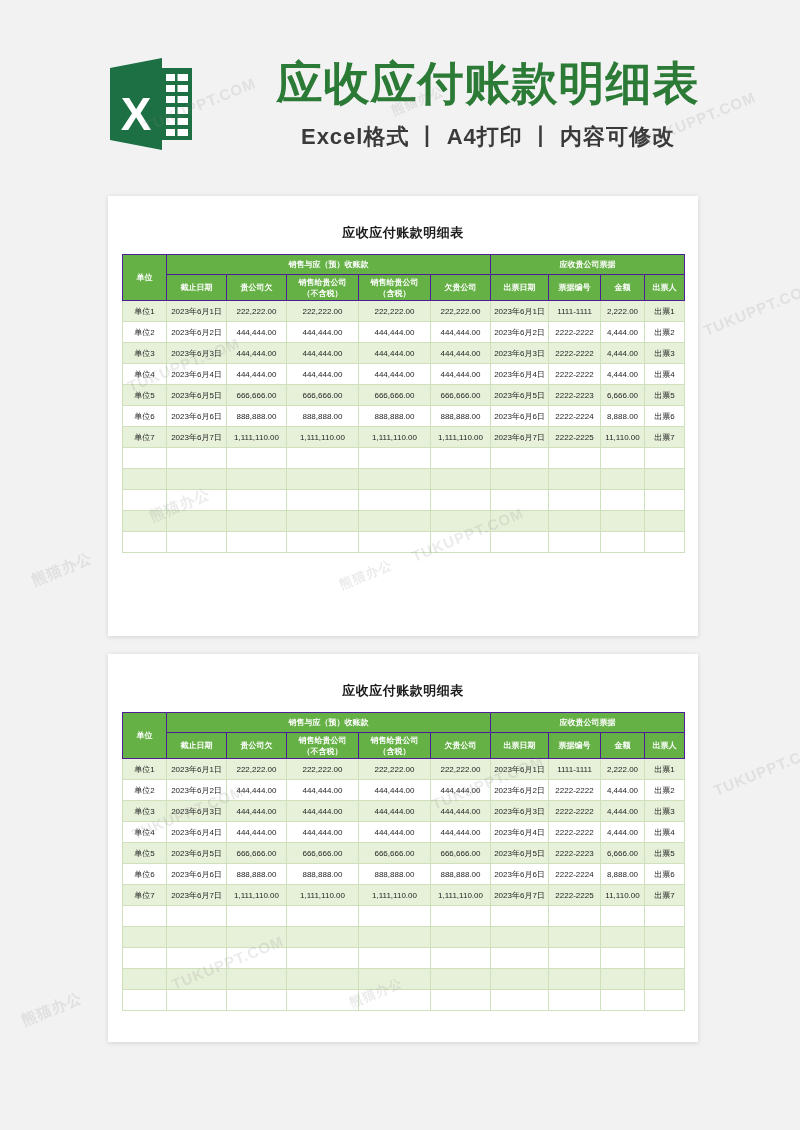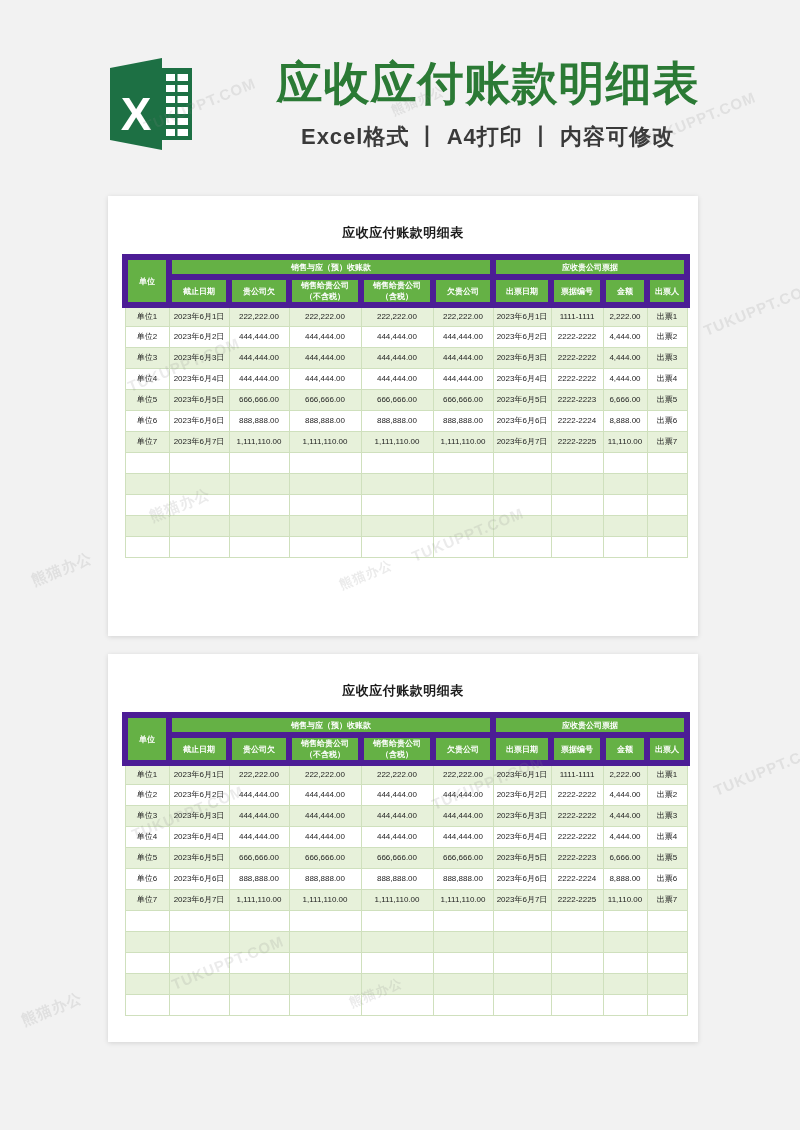--- a/index.html
+++ b/index.html
@@ -103,21 +103,21 @@
     vertical-align: middle;
     padding: 0 2px;
     overflow: hidden;
     white-space: nowrap;
   }
 
   table.sheet thead th {
     background: #65b145;
     color: #ffffff;
     font-weight: bold;
-    border: 6px solid #4c1d95;
+    border: 1px solid #4c1d95;
     font-size: 8px;
     line-height: 11px;
     white-space: normal;
   }
 
   thead tr.grp th { height: 20px; }
   thead tr.sub th { height: 26px; }
 
   tbody td { height: 21px; font-size: 8px; }
   tbody tr.alt td { background: #e7f1da; }

